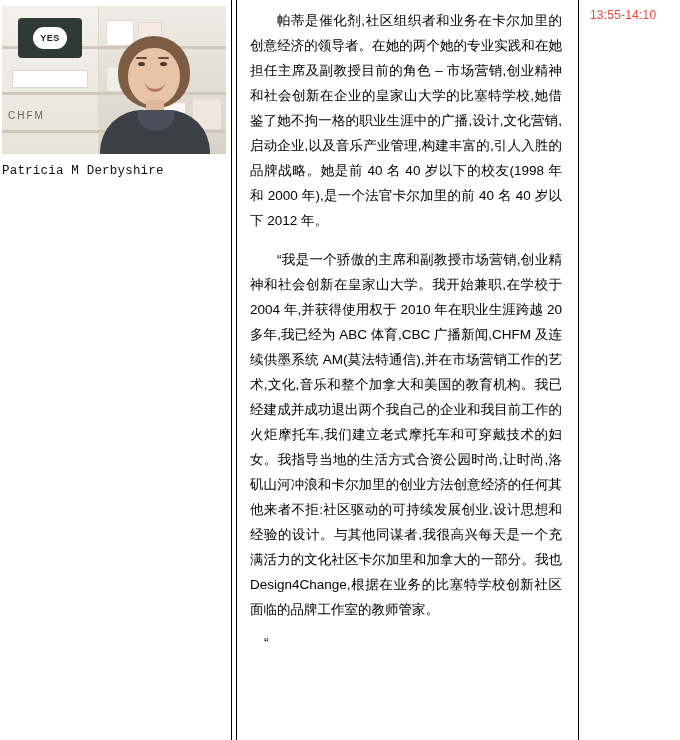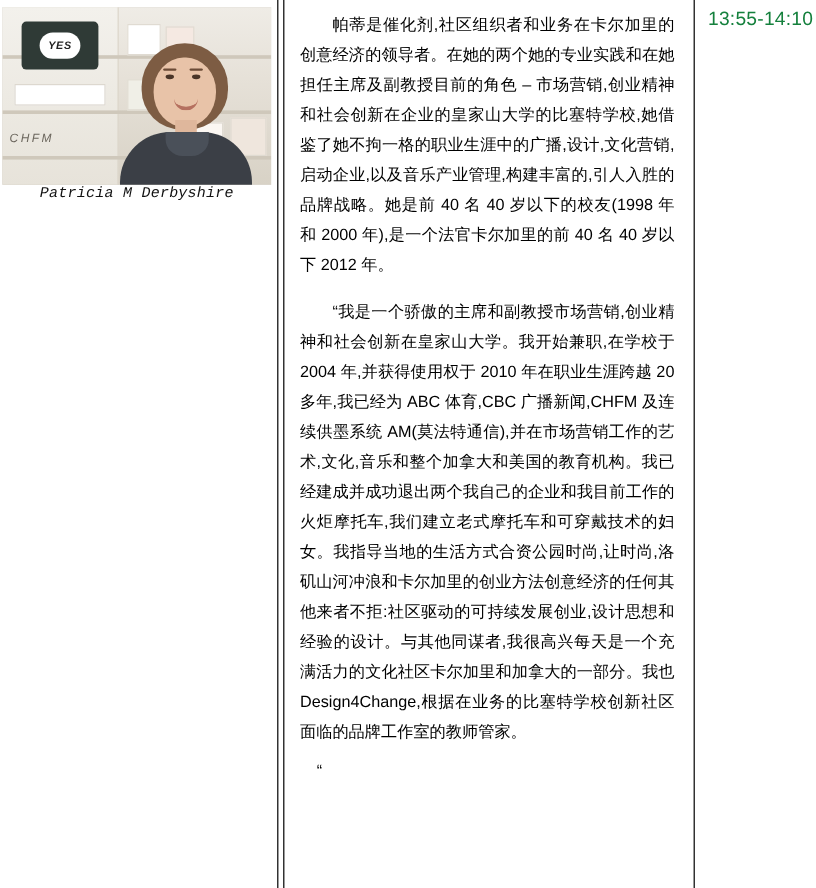--- a/index.html
+++ b/index.html
@@ -22,21 +22,20 @@
     display: flex;
     flex-direction: row;
   }
 
   
   .col-left {
     width: 228px;
     box-sizing: border-box;
     padding: 6px 4px 0 2px;
     position: relative;
-    font-style: italic;
   }
   .photo-wrap {
     width: 224px;
     height: 148px;
     position: relative;
     overflow: hidden;
     background: #d9d4cc;
   }
   
   .photo-bg {
@@ -171,24 +170,24 @@
   }
   .scarf {
     position: absolute;
     left: 44px; top: 74px;
     width: 36px; height: 20px;
     background: #4a5059;
     border-radius: 0 0 14px 14px;
   }
   .photo-caption {
     width: 224px;
-    text-align: center;
     font-family: "Liberation Mono", monospace;
     font-size: 12.5px;
     color: #111;
+    margin-top: 10px;
     letter-spacing: 0.2px;
   }
 
   
   .vrule {
     position: absolute;
     top: 0;
     bottom: 0;
     width: 1px;
     background: #000000;
@@ -223,22 +222,22 @@
 
   
   .col-right {
     flex: 1;
     box-sizing: border-box;
     padding: 8px 0 0 14px;
     position: relative;
   }
   .timestamp {
     font-family: "Liberation Sans", sans-serif;
-    font-size: 16px;
-    color: #15803d;
+    font-size: 12px;
+    color: #ef4444;
     letter-spacing: 0.2px;
   }
 
   
   .watermark {
     position: absolute;
     right: 10px;
     bottom: 8px;
     font-family: "Liberation Sans", sans-serif;
     font-size: 15px;

